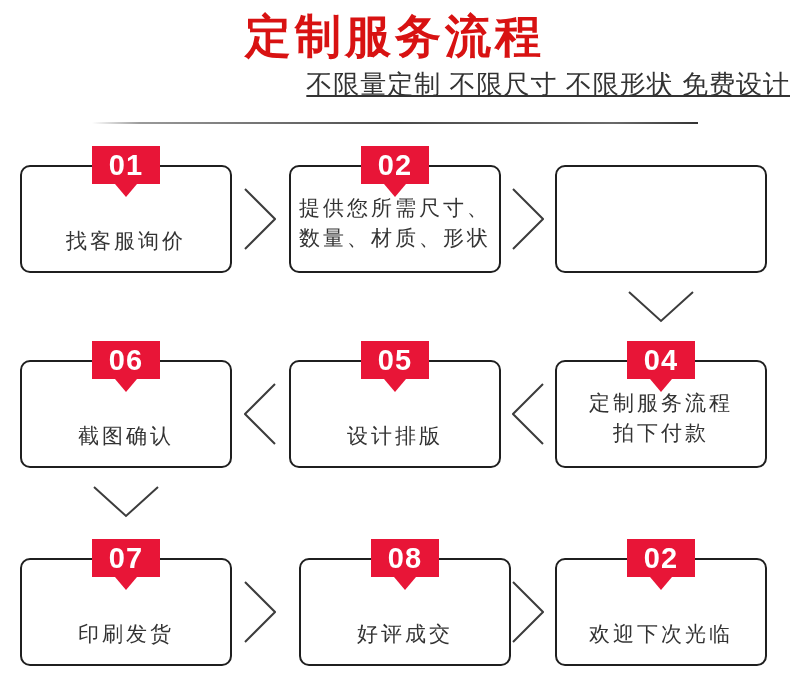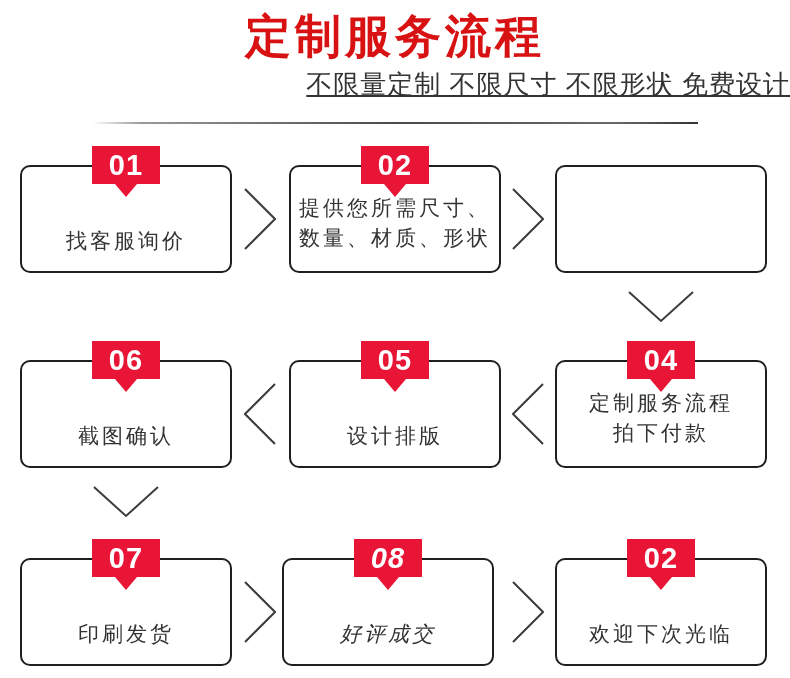--- a/index.html
+++ b/index.html
@@ -160,21 +160,21 @@
       <span class="line">印刷发货</span>
     </div>
   </div>
 
   <div class="arrow" style="left:244px;top:581px;">
     <svg width="32" height="62" viewBox="0 0 32 62">
         <polyline points="1,1 31,31 1,61" fill="none" stroke="#3c3c3c" stroke-width="2"></polyline>
       </svg>
   </div>
 
-  <div class="step" style="left:282px;top:558px;font-style:italic;">
+  <div class="step" style="left:299px;top:558px;">
     <div class="badge">
         <span>08</span>
       </div>
     <div class="box-text single">
       <span class="line">好评成交</span>
     </div>
   </div>
 
   <div class="arrow" style="left:512px;top:581px;">
     <svg width="32" height="62" viewBox="0 0 32 62">

